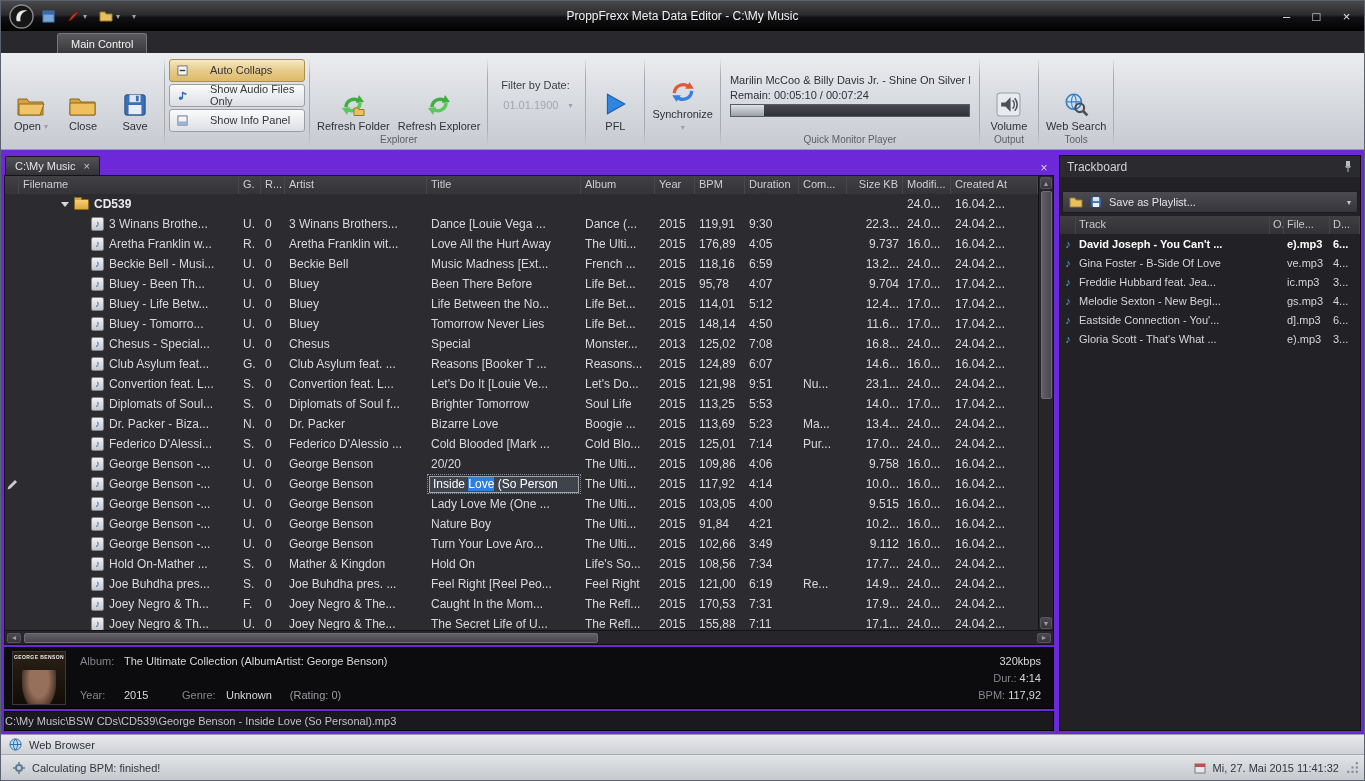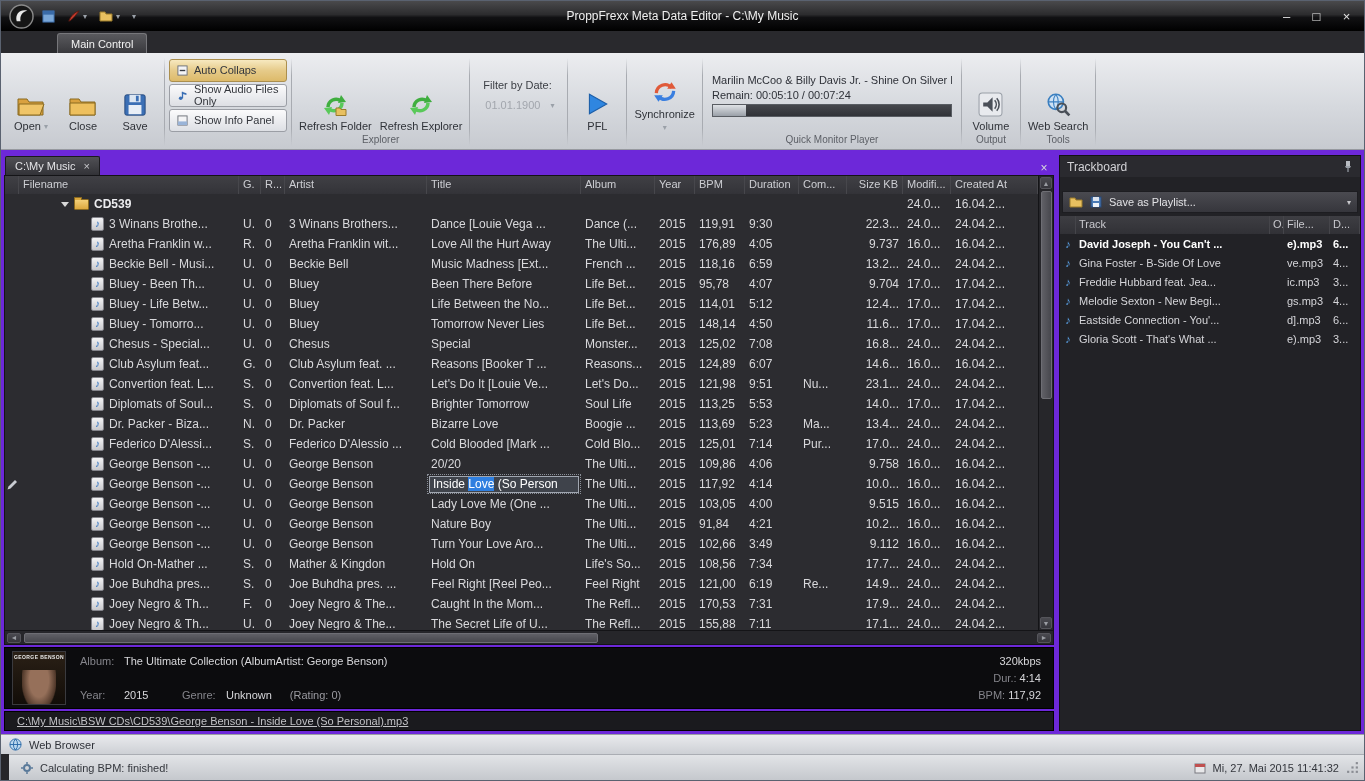--- a/index.html
+++ b/index.html
@@ -23,21 +23,21 @@
 
   
   .ribbon { height:97px; flex:0 0 97px; background:linear-gradient(#ecedf0,#d6d9de 55%,#c7cad0); border-bottom:1px solid #96999f; display:flex; align-items:stretch; padding:2px 2px 0; }
   .rgroup { display:flex; flex-direction:column; padding:1px 3px; }
   .rbody { flex:1; display:flex; align-items:center; gap:2px; }
   .rlabel { height:14px; text-align:center; font-size:10px; color:#5c5f66; white-space:nowrap; }
   .rsep { width:1px; margin:3px 1px; background:linear-gradient(rgba(0,0,0,0),#a8abb1 20%,#a8abb1 80%,rgba(0,0,0,0)); }
   .big-btn { min-width:50px; align-self:stretch; display:flex; flex-direction:column; align-items:center; justify-content:flex-end; gap:3px; border-radius:3px; font-size:11px; color:#2f3238; padding:2px 3px; }
   .big-btn .lbl { display:flex; align-items:center; gap:3px; white-space:nowrap; }
   .toggles { display:flex; flex-direction:column; justify-content:center; gap:2px; }
-  .toggle-btn { display:flex; align-items:center; gap:6px; height:23px; width:118px; padding:0 7px; border:1px solid #9b9ea5; border-radius:3px; background:linear-gradient(#fbfbfc,#dddfe4); font-size:11px; color:#33363c; }
+  .toggle-btn { display:flex; align-items:center; gap:22px; height:23px; width:136px; padding:0 7px; border:1px solid #9b9ea5; border-radius:3px; background:linear-gradient(#fbfbfc,#dddfe4); font-size:11px; color:#33363c; }
   .toggle-btn.active { background:linear-gradient(#f7e9c0,#e6cb8a 50%,#ddba6a); border-color:#ab8f4e; }
   .filter-col { display:flex; flex-direction:column; justify-content:center; gap:8px; padding:0 9px; }
   .filter-label { font-size:11px; color:#3b3e44; }
   .filter-value { display:flex; align-items:center; gap:10px; font-size:11px; color:#a2a6ad; padding-left:2px; }
   .qmp { width:250px; display:flex; flex-direction:column; justify-content:center; gap:3px; padding:0 5px; }
   .qmp-line { font-size:11px; color:#2e3138; white-space:nowrap; overflow:hidden; }
   .qmp-bar { height:13px; border:1px solid #595d63; background:linear-gradient(#46484d,#313338); }
   .qmp-fill { height:100%; background:linear-gradient(#dfe2e6,#9aa0a8); }
 
   
@@ -87,39 +87,39 @@
   .art-face { position:absolute; bottom:-6px; left:50%; transform:translateX(-50%); width:34px; height:40px; background:radial-gradient(ellipse at 50% 25%, #96705a 0 40%, #50382a 70%, rgba(0,0,0,0) 75%); }
   .info-main { flex:1; display:flex; flex-direction:column; justify-content:space-between; padding:4px 0; min-width:0; font-size:11px; }
   .iline { display:flex; gap:6px; white-space:nowrap; overflow:hidden; align-items:baseline; }
   .ilabel { color:#85858b; min-width:38px; }
   .ival { color:#d8d8db; }
   .yearval { min-width:52px; }
   .irating { color:#9a9aa0; margin-left:12px; }
   .info-right { display:flex; flex-direction:column; justify-content:space-between; padding:4px 0; text-align:right; font-size:11px; color:#d8d8db; }
   .ilabel2 { color:#85858b; }
 
-  .path-bar { height:20px; flex:0 0 20px; margin-top:2px; background:#1a1a1e; border:1px solid #000; color:#c2c2c6; font-size:11px; display:flex; align-items:center; padding:0 12px; white-space:nowrap; overflow:hidden;text-decoration:underline; }
+  .path-bar { height:20px; flex:0 0 20px; margin-top:2px; background:#1a1a1e; border:1px solid #000; color:#c2c2c6; font-size:11px; display:flex; align-items:center; padding:0 0; white-space:nowrap; overflow:hidden; }
 
   
   .trackboard { width:302px; flex:0 0 302px; display:flex; flex-direction:column; border:1px solid #121215; background:#222226; min-height:0; }
   .tb-title { height:21px; flex:0 0 21px; display:flex; align-items:center; padding:0 7px; color:#d2d2d6; font-size:12px; background:#2a2a2f; }
   .tb-pin { margin-left:auto; display:flex; }
   .tb-toolbar { height:22px; flex:0 0 22px; margin:14px 2px 3px; display:flex; align-items:center; gap:7px; padding:0 6px; background:linear-gradient(#4a4a50,#36363c); border:1px solid #1d1d21; color:#e2e2e5; font-size:11px; }
   .tb-dd { margin-left:auto; color:#c8c8cc; font-size:8px; }
   .tb-cols { display:grid; grid-template-columns:16px 1fr 14px 46px 30px; height:18px; flex:0 0 18px; background:linear-gradient(#3e3e43,#313136); }
   .tbh { padding:2px 3px; font-size:11px; color:#c9c9ce; border-right:1px solid #45454a; overflow:hidden; white-space:nowrap; }
   .tb-rows { flex:1; overflow:hidden; }
   .tb-row { display:grid; grid-template-columns:16px 1fr 14px 46px 30px; height:19px; align-items:center; color:#d5d5d9; font-size:11px; }
   .tb-row.bold { font-weight:bold; color:#ffffff; }
   .tb-cell { padding:0 3px; overflow:hidden; white-space:nowrap; }
   .tb-note { color:#5aa2e8; font-size:11px; text-align:center; padding:0 1px; }
 
   
   .webbar { height:20px; flex:0 0 20px; background:linear-gradient(#e9eaed,#cdd0d5); border-top:1px solid #9b9ea4; display:flex; align-items:center; gap:7px; padding:0 8px; font-size:11px; color:#2e3138; }
-  .statusbar { height:26px; flex:0 0 26px; background:linear-gradient(#e2e4e7,#c5c8cd); border-top:1px solid #aaadb3; display:flex; align-items:center; gap:7px; padding:0 5px 0 12px; font-size:11px; color:#33363c;margin-left:8px; }
+  .statusbar { height:26px; flex:0 0 26px; background:linear-gradient(#e2e4e7,#c5c8cd); border-top:1px solid #aaadb3; display:flex; align-items:center; gap:7px; padding:0 5px 0 12px; font-size:11px; color:#33363c; }
   .sb-right { margin-left:auto; display:flex; align-items:center; gap:7px; }
   .grip { align-self:flex-end; display:flex; }
   .icn { display:flex; align-items:center; }
 </style>
 </head>
 <body>
 
 <div class="window">
 
   <div class="titlebar">

